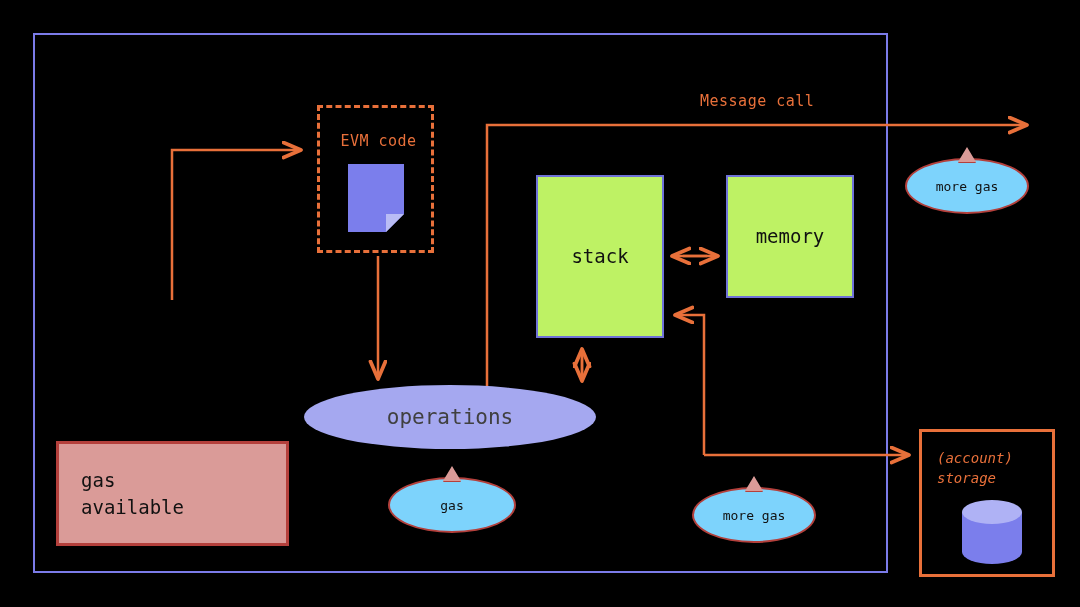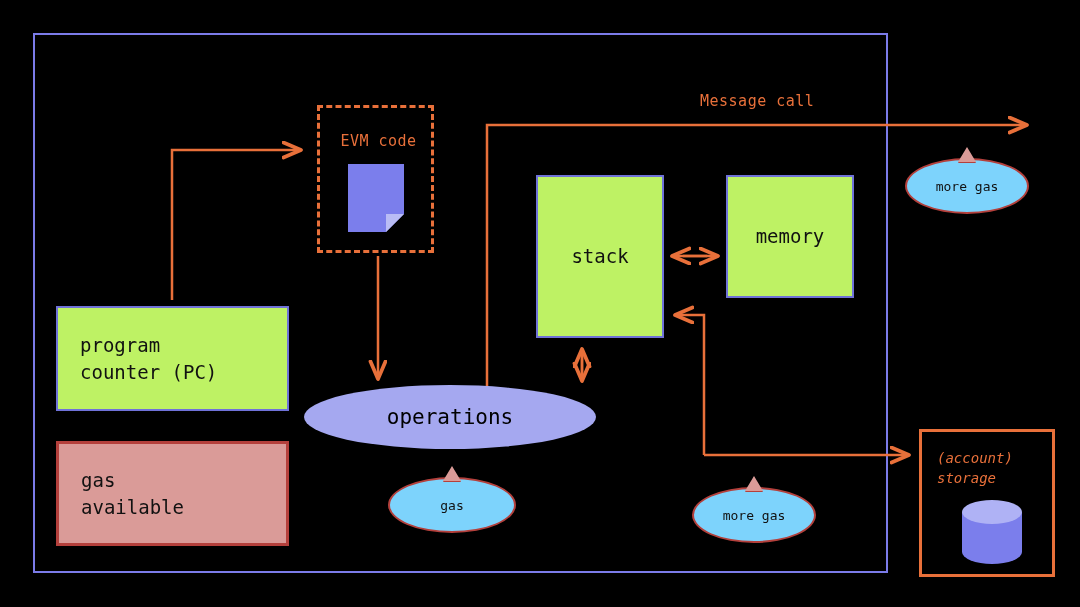--- a/index.html
+++ b/index.html
@@ -68,21 +68,21 @@
     width: 56px; height: 68px;
   }
 
   
   #operations-ellipse {
     left: 304px; top: 385px;
     width: 292px; height: 64px;
     background: #A5A8F0;
     border-radius: 50%;
     display: flex; align-items: center; justify-content: center;
-    color: #000000;
+    color: #404040;
     font-size: 21px;
   }
 
   
   .callout {
     display: flex; align-items: center; justify-content: center;
     background: #7dd3fc;
     border: 2px solid #B4403C;
     border-radius: 50%;
     color: #111111;
@@ -162,24 +162,20 @@
 
       <path d="M582,380 L582,350" marker-end="url(#arrowhead)"></path>
       <path d="M582,350 L582,380" marker-end="url(#arrowhead)"></path>
 
       <path d="M704,455 L704,315 L676,315" marker-end="url(#arrowhead)"></path>
 
       <path d="M704,455 L908,455" marker-end="url(#arrowhead)"></path>
     </g>
   </svg>
 
-  <div id="program-counter-box" class="abs node-box purple">
-    <span class="pad">program
-counter (PC)</span>
-  </div>
 
   <div id="gas-available-box" class="abs node-box pink">
     <span class="pad">gas
 available</span>
   </div>
 
   <div id="evm-code-group" class="abs">
     <div id="evm-code-label" class="abs">EVM code</div>
   </div>
   <svg id="evm-code-doc-icon" class="abs" viewBox="0 0 56 68">

